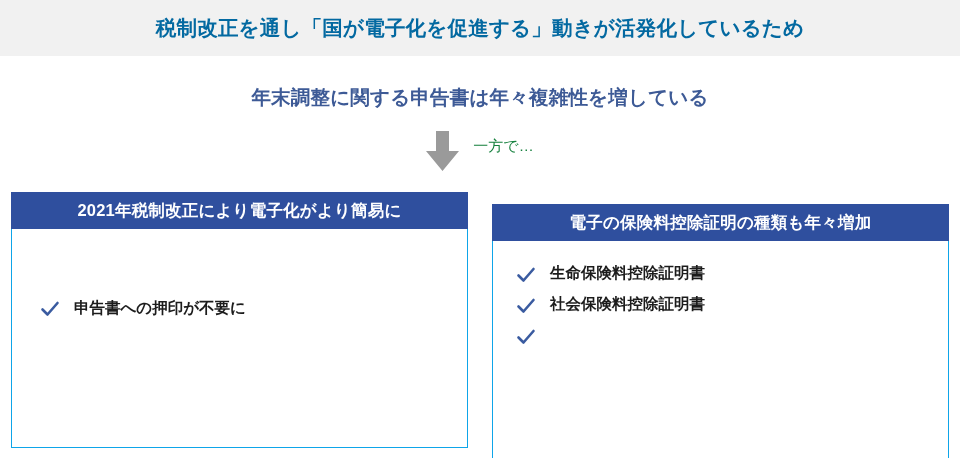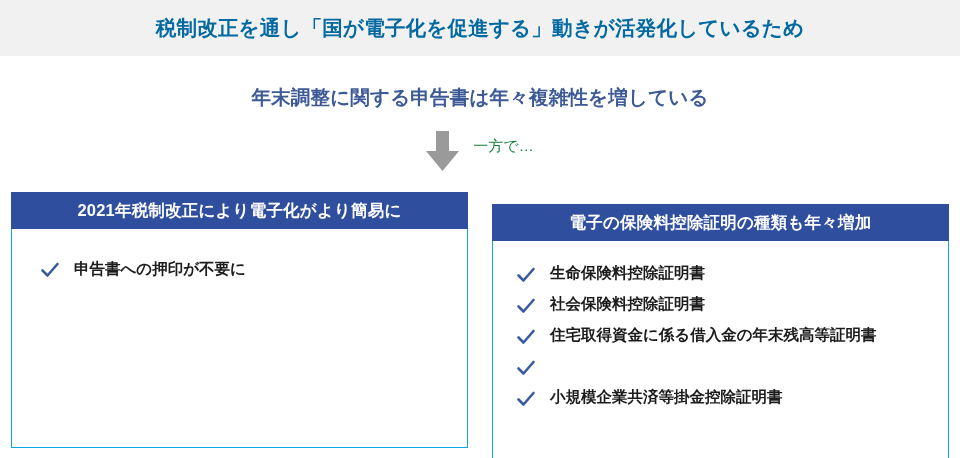--- a/index.html
+++ b/index.html
@@ -108,21 +108,21 @@
   }
 
   .card-body {
     padding: 0;
     height: calc(100% - 37px);
     box-sizing: border-box;
   }
 
   
   .list-sparse {
-    padding: 29px 0 0 28px;
+    padding: 68px 0 0 28px;
     text-align: center;
   }
   .list-sparse .bullet-row { margin-bottom: 30px; }
 
   
   .list-dense {
     padding: 22px 0 0 23px;
   }
   .list-dense .bullet-row { margin-bottom: 9px; }
 
@@ -197,35 +197,23 @@
       <div class="bullet-text">生命保険料控除証明書</div>
     </div>
 
     <div class="bullet-row">
       <svg class="check-icon" viewBox="0 0 20 20">
         <polyline points="2.5,10.5 7.5,15.5 17.5,4" fill="none" stroke="#3a5ba0" stroke-width="2.6" stroke-linecap="round" stroke-linejoin="round"></polyline>
       </svg>
       <div class="bullet-text">社会保険料控除証明書</div>
     </div>
 
-    <div class="bullet-row">
-      <svg class="check-icon" viewBox="0 0 20 20">
-        <polyline points="2.5,10.5 7.5,15.5 17.5,4" fill="none" stroke="#3a5ba0" stroke-width="2.6" stroke-linecap="round" stroke-linejoin="round"></polyline>
-      </svg>
-      <div class="bullet-text">住宅取得資金に係る借入金の年末残高等証明書</div>
-    </div>
-
-
-    <div class="bullet-row">
-      <svg class="check-icon" viewBox="0 0 20 20">
-        <polyline points="2.5,10.5 7.5,15.5 17.5,4" fill="none" stroke="#3a5ba0" stroke-width="2.6" stroke-linecap="round" stroke-linejoin="round"></polyline>
-      </svg>
-    </div>
-
-    <div class="bullet-row">
-      <svg class="check-icon" viewBox="0 0 20 20">
-        <polyline points="2.5,10.5 7.5,15.5 17.5,4" fill="none" stroke="#3a5ba0" stroke-width="2.6" stroke-linecap="round" stroke-linejoin="round"></polyline>
-      </svg>
-      <div class="bullet-text">小規模企業共済等掛金控除証明書</div>
-    </div>
+
+
+    <div class="bullet-row">
+      <svg class="check-icon" viewBox="0 0 20 20">
+        <polyline points="2.5,10.5 7.5,15.5 17.5,4" fill="none" stroke="#3a5ba0" stroke-width="2.6" stroke-linecap="round" stroke-linejoin="round"></polyline>
+      </svg>
+    </div>
+
 
   </div>
 </div>
 
 </body></html>

